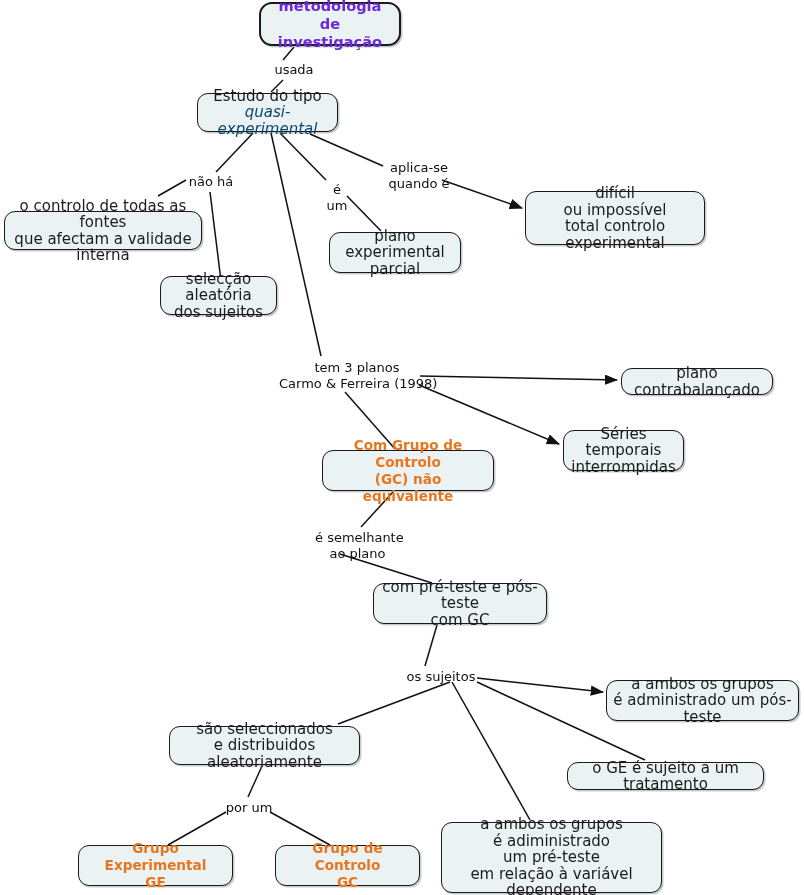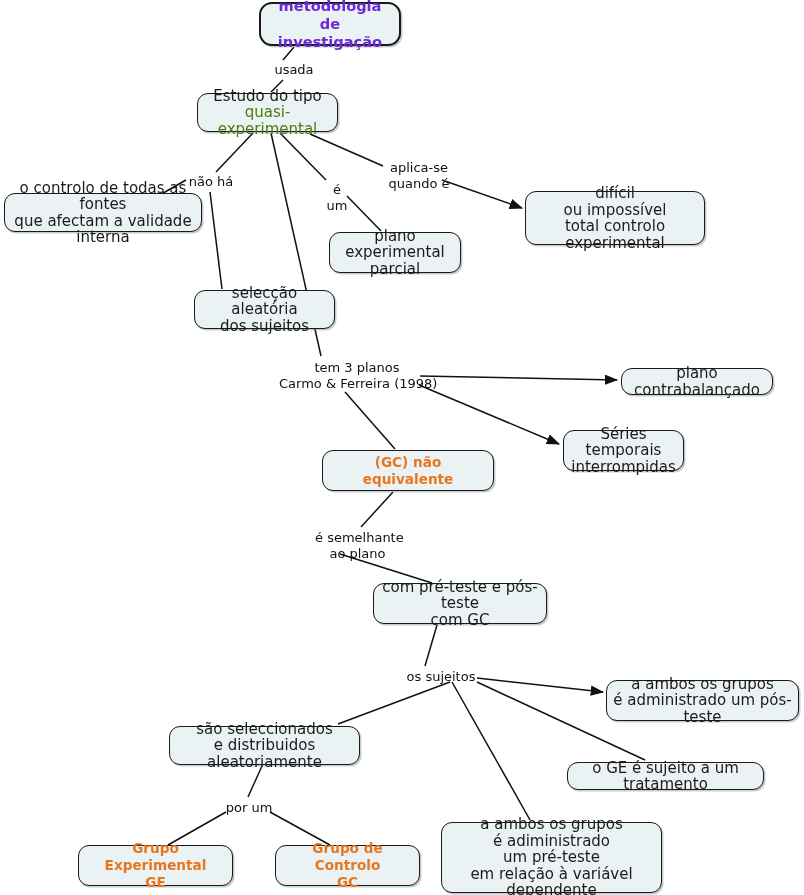--- a/index.html
+++ b/index.html
@@ -50,21 +50,22 @@
     border-width: 2px;
     border-radius: 13px;
   }
   .node.accent {
     color: #e8761e;
     font-weight: bold;
     font-size: 13.6px;
     line-height: 17px;
   }
   .node .em {
-    color: #4d7c0f;
+    color: #0c4a6e;
+    font-style: italic;
   }
   .linklabel {
     position: absolute;
     font-size: 13px;
     line-height: 16.2px;
     color: #111111;
     text-align: center;
     white-space: pre;
     background: transparent;
   }
@@ -111,27 +112,27 @@
           <div>metodologia de</div>
           <div>investigação</div>
         </span>
       </div>
       <div class="node" style="left: 197px; top: 93px; width: 141px; height: 39px;">
         <span>
           <div>Estudo do tipo</div>
           <div class="em">quasi-experimental</div>
         </span>
       </div>
-      <div class="node" style="left: 4px; top: 193px; width: 198px; height: 39px;">
+      <div class="node" style="left: 4px; top: 211px; width: 198px; height: 39px;">
         <span>
           <div>o controlo de todas as fontes</div>
           <div>que afectam a validade interna</div>
         </span>
       </div>
-      <div class="node" style="left: 160px; top: 290px; width: 141px; height: 39px; margin-left: 34px;">
+      <div class="node" style="left: 160px; top: 276px; width: 117px; height: 39px;">
         <span>
           <div>selecção aleatória</div>
           <div>dos sujeitos</div>
         </span>
       </div>
       <div class="node" style="left: 329px; top: 232px; width: 132px; height: 41px;">
         <span>
           <div>plano experimental</div>
           <div>parcial</div>
         </span>
@@ -149,20 +150,21 @@
         </span>
       </div>
       <div class="node" style="left: 563px; top: 430px; width: 121px; height: 41px;">
         <span>
           <div>Séries temporais</div>
           <div>interrompidas</div>
         </span>
       </div>
       <div class="node accent" style="left: 322px; top: 450px; width: 172px; height: 41px;">
         <span>
+          <div>Com Grupo de Controlo</div>
           <div>(GC) não equivalente</div>
         </span>
       </div>
       <div class="node" style="left: 373px; top: 583px; width: 174px; height: 41px; justify-content: flex-end;">
         <span>
           <div>com pré-teste e pós-teste</div>
           <div>com GC</div>
         </span>
       </div>
       <div class="node" style="left: 606px; top: 680px; width: 193px; height: 41px;">

